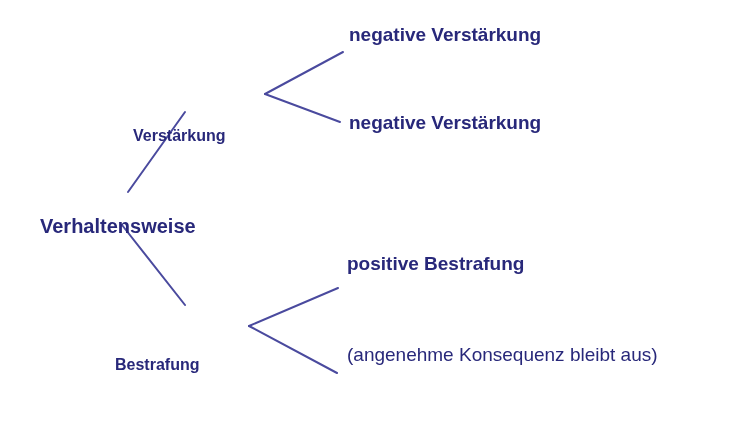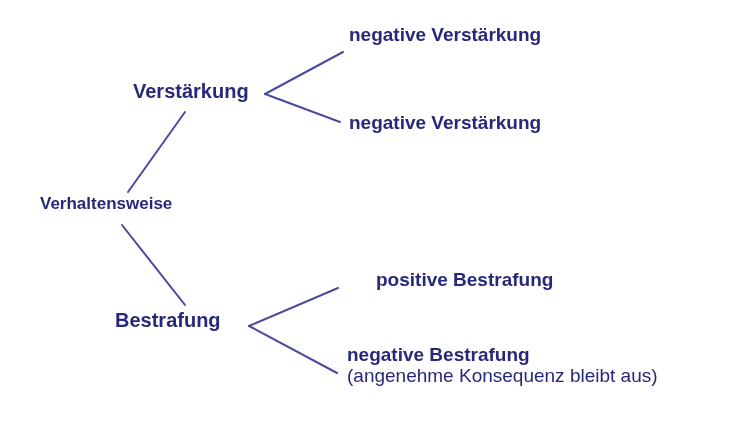--- a/index.html
+++ b/index.html
@@ -28,28 +28,30 @@
     stroke: var(--color-line);
     stroke-width: 2;
     stroke-linecap: round;
   }
   .node {
     position: absolute;
     color: var(--color-text);
     white-space: nowrap;
   }
   .root-node {
-    font-size: 17px;
-    font-weight: bold;
-    line-height: 1.15;
-  }
-  .branch-node {
     font-size: 20px;
     font-weight: bold;
     line-height: 1.15;
+    margin-top: 21px;
+  }
+  .branch-node {
+    font-size: 16px;
+    font-weight: bold;
+    line-height: 1.15;
+    margin-top: 47px;
   }
   .leaf-node {
     position: absolute;
     color: var(--color-text);
     white-space: nowrap;
   }
   .leaf-title {
     font-size: 19px;
     font-weight: bold;
     line-height: 21px;
@@ -58,21 +60,21 @@
     font-size: 19px;
     font-weight: normal;
     line-height: 21px;
   }
   
   .pos-root      { left: 40px;  top: 194px; }
   .pos-branch-1  { left: 133px; top: 80px;  }
   .pos-branch-2  { left: 115px; top: 309px; }
   .pos-leaf-1    { left: 349px; top: 24px;  }
   .pos-leaf-2    { left: 349px; top: 112px;  }
-  .pos-leaf-3    { left: 347px; top: 269px; margin-left: 29px; }
+  .pos-leaf-3    { left: 347px; top: 253px; }
   .pos-leaf-4    { left: 347px; top: 344px; }
 </style>
 </head>
 <body>
 
 <div class="canvas">
 
   <svg class="connectors" viewBox="0 0 745 433" xmlns="http://www.w3.org/2000/svg">
     <line x1="128" y1="192" x2="185" y2="112"></line>
     <line x1="122" y1="225" x2="185" y2="305"></line>
@@ -94,17 +96,16 @@
 
   <div class="leaf-node pos-leaf-2">
     <div class="leaf-title">negative Verstärkung</div>
   </div>
 
   <div class="leaf-node pos-leaf-3">
     <div class="leaf-title">positive Bestrafung</div>
   </div>
 
   <div class="leaf-node pos-leaf-4">
-    <div class="leaf-title">negative Bestrafung</div>
     <div class="leaf-subtitle">(angenehme Konsequenz bleibt aus)</div>
   </div>
 
 </div>
 
 </body></html>

